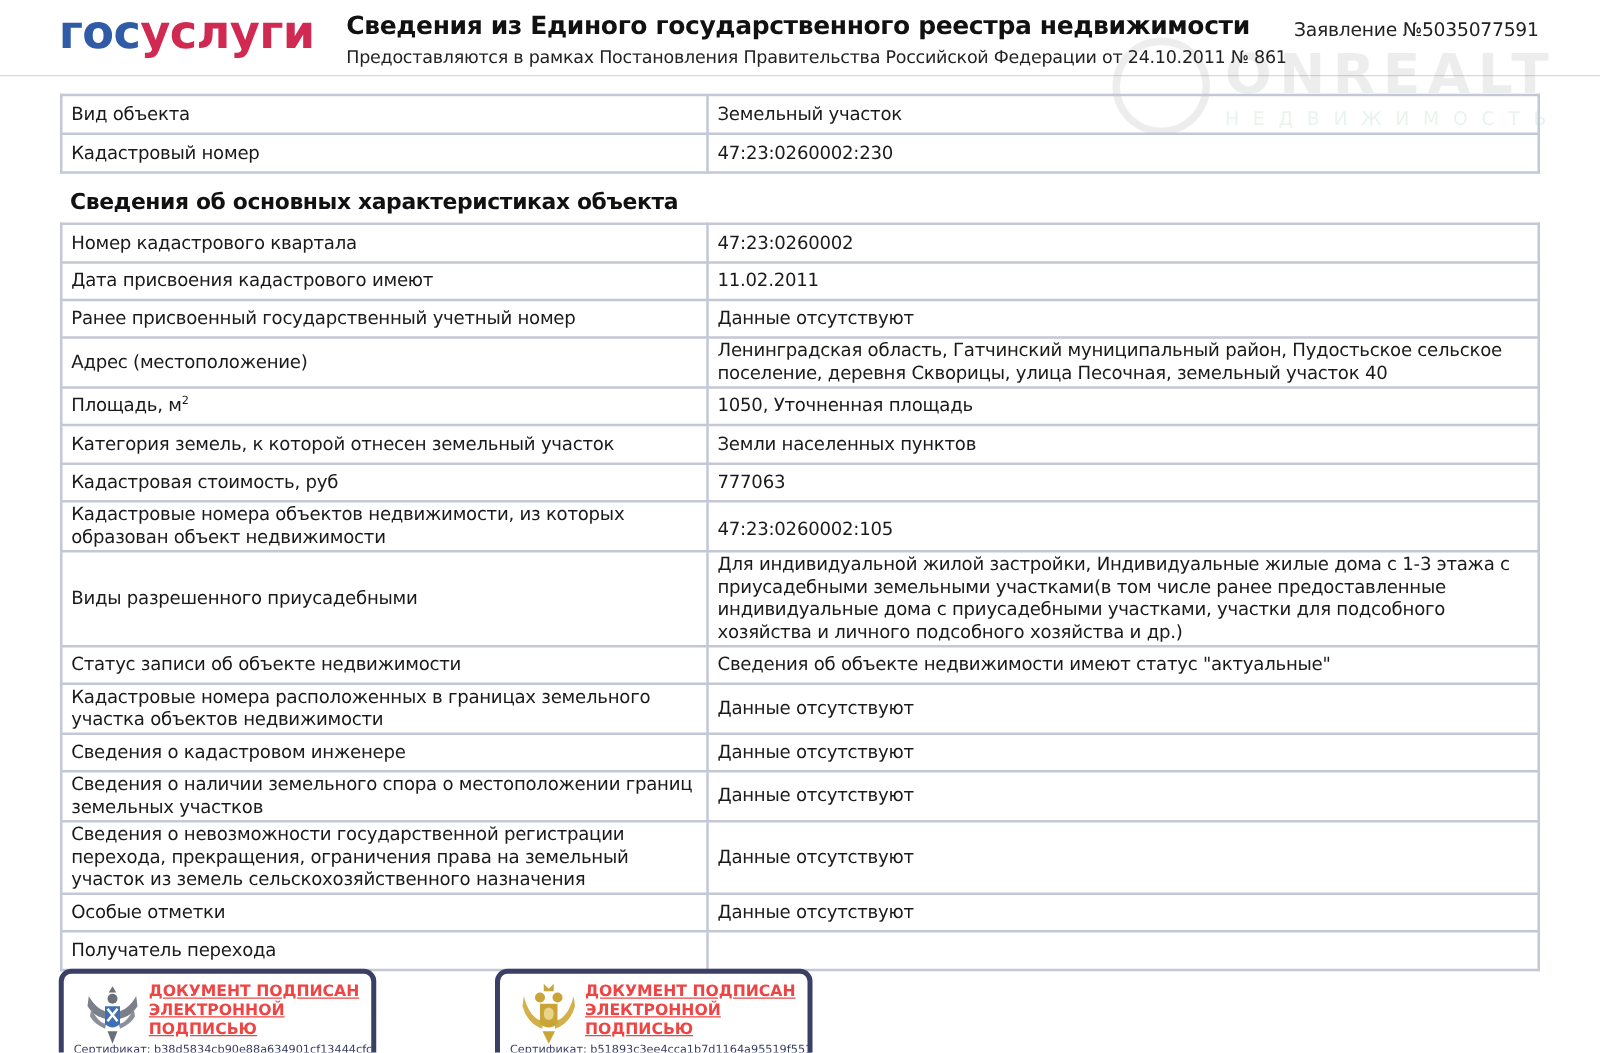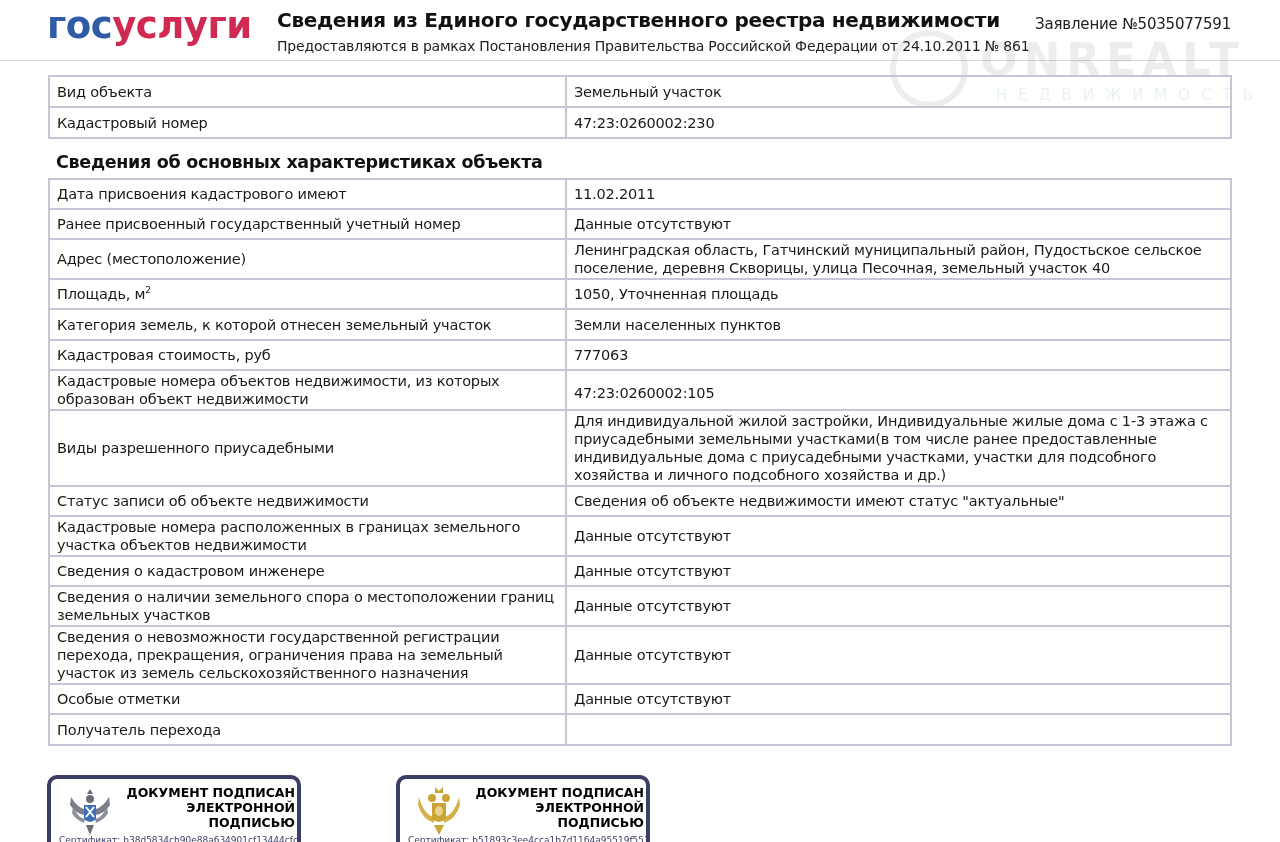--- a/index.html
+++ b/index.html
@@ -6,31 +6,31 @@
   body { width:1280px; height:842px; overflow:hidden; position:relative; font-family:"DejaVu Sans", sans-serif; color:#1a1a1a; }
   .header { position:absolute; left:0; top:0; width:1280px; height:60px; border-bottom:1px solid #d4d9e4; }
   .logo { position:absolute; left:47px; top:8px; font-family:"DejaVu Sans", sans-serif; font-weight:bold; font-size:37px; letter-spacing:-0.5px; line-height:36px; }
   .logo .gos { color:#2f5ba7; }
   .logo .usl { color:#d02a52; }
   .title { position:absolute; left:277px; top:8px; font-size:20px; font-weight:bold; color:#111; letter-spacing:-0.3px; white-space:nowrap; }
   .subtitle { position:absolute; left:277px; top:38px; font-size:14px; color:#222; white-space:nowrap; letter-spacing:-0.2px; }
   .appnum { position:absolute; right:49px; top:15px; font-size:15px; color:#222; white-space:nowrap; letter-spacing:-0.2px; }
   .watermark { position:absolute; left:880px; top:22px; width:360px; height:90px; pointer-events:none; opacity:0.09; }
   .watermark .wm-main { position:absolute; left:100px; top:12px; font-size:44px; font-weight:bold; letter-spacing:6px; color:#444; }
-  .watermark .wm-sub { position:absolute; left:100px; top:64px; font-size:15px; letter-spacing:11px; color:#15803d;margin-left:16px; }
+  .watermark .wm-sub { position:absolute; left:100px; top:64px; font-size:15px; letter-spacing:11px; color:#15803d; }
   .watermark .wm-circle { position:absolute; left:10px; top:8px; width:78px; height:78px; border:6px solid #444; border-radius:50%; box-sizing:border-box; }
   table { position:absolute; left:48px; width:1184px; border-collapse:collapse; font-size:14.5px; letter-spacing:-0.2px; }
   td { border:2px solid #c3c7d6; padding:1px 7px; vertical-align:middle; line-height:18px; }
   td.k { width:501px; }
   .t1 { top:75px; }
   .t2 { top:178px; }
   .section-title { position:absolute; left:56px; top:152px; font-size:17.5px; font-weight:bold; color:#111; letter-spacing:-0.3px; white-space:nowrap; }
   .stamp { position:absolute; top:775px; width:254px; height:80px; border:4px solid #3b3f66; border-radius:10px; box-sizing:border-box; background:#fff; }
   .stamp .emblem { position:absolute; left:16px; top:6px; width:46px; height:52px; }
-  .stamp .stxt { position:absolute; left:68px; top:6px; width:176px; text-align:right; font-size:12.5px; line-height:15px; color:#000000; font-weight:bold; }
+  .stamp .stxt { position:absolute; left:68px; top:6px; width:176px; text-align:left; font-size:12.5px; line-height:15px; color:#ef4444; font-weight:bold;text-decoration:underline; }
   .stamp .cert { position:absolute; left:8px; top:56px; font-size:9px; color:#3a3f66; white-space:nowrap; }
   sup { font-size:9px; line-height:0; }
 </style>
 </head>
 <body>
 
 <div class="header">
   <div class="logo"><span class="gos">гос</span><span class="usl">услуги</span></div>
   <div class="title">Сведения из Единого государственного реестра недвижимости</div>
   <div class="subtitle">Предоставляются в рамках Постановления Правительства Российской Федерации от 24.10.2011 № 861</div>
@@ -53,20 +53,24 @@
     <td class="k">Кадастровый номер</td>
     <td>47:23:0260002:230</td>
   </tr>
 </tbody>
   </table>
 
 <div class="section-title">Сведения об основных характеристиках объекта</div>
 
 <table class="t2">
   <tbody>
+      <tr style="height:31px">
+    <td class="k">Номер кадастрового квартала</td>
+    <td>47:23:0260002</td>
+  </tr>
   <tr style="height:30px">
     <td class="k">Дата присвоения кадастрового имеют</td>
     <td>11.02.2011</td>
   </tr>
   <tr style="height:30px">
     <td class="k">Ранее присвоенный государственный учетный номер</td>
     <td>Данные отсутствуют</td>
   </tr>
   <tr style="height:37px">
     <td class="k">Адрес (местоположение)</td>

